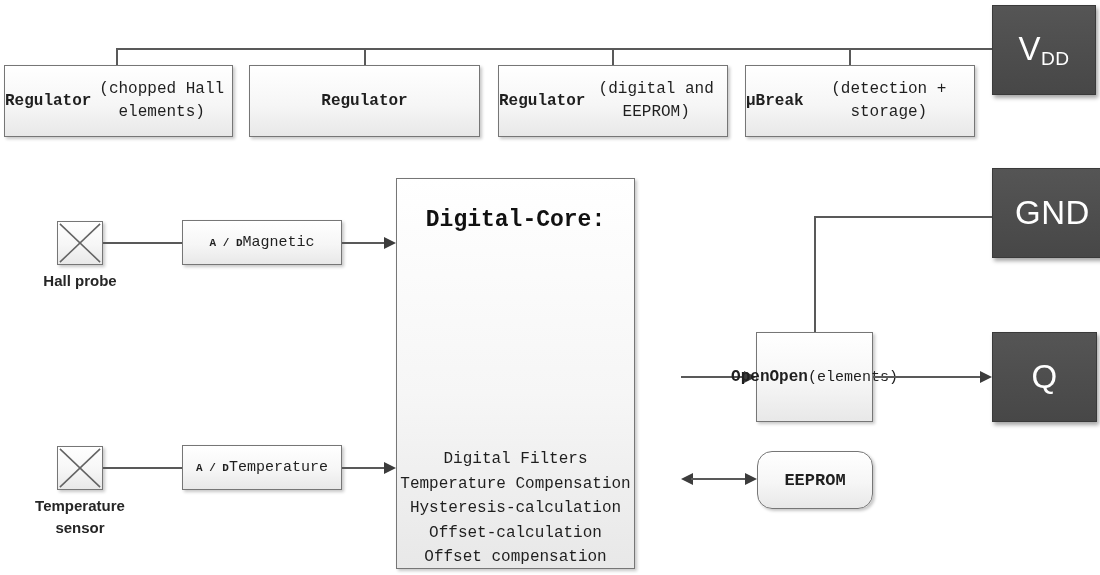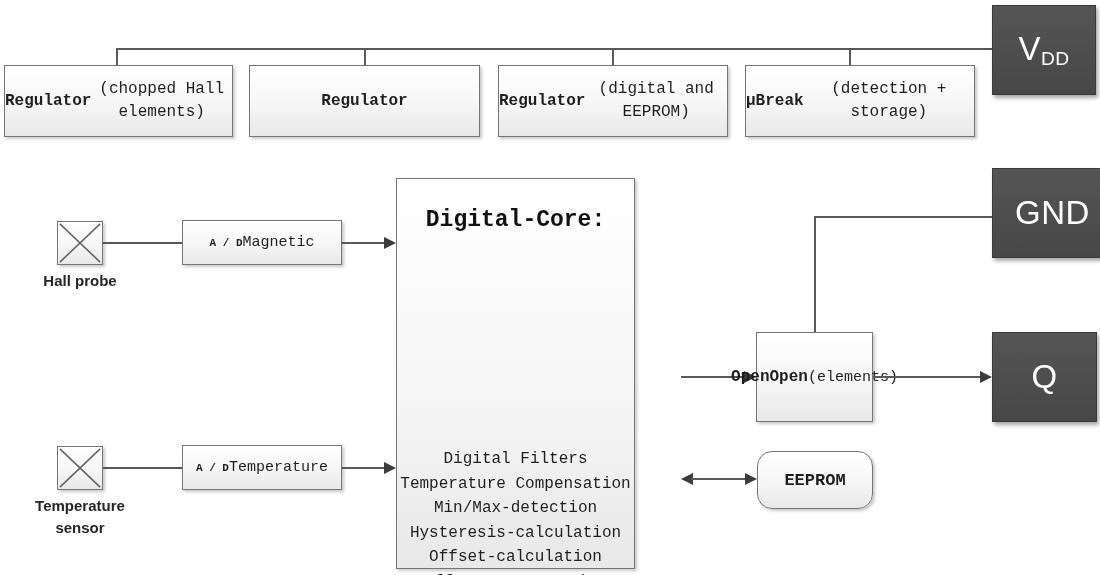--- a/index.html
+++ b/index.html
@@ -129,21 +129,20 @@
   </div>
 
   <div class="hline" style="left:342px;top:467px;width:44px;"></div>
   <div class="arr-r" style="left:384px;top:462px;"></div>
 
   <div class="lightbox core" style="left:396px;top:178px;width:239px;height:391px;">
     <div class="core-title">Digital-Core:</div>
     <div class="core-list">
       <div>Digital Filters</div>
       <div>Temperature Compensation</div>
-      <div>Min/Max-detection</div>
       <div>Hysteresis-calculation</div>
       <div>Offset-calculation</div>
       <div>Offset compensation</div>
 
     </div>
   </div>
 
   <div class="hline" style="left:814px;top:216px;width:178px;"></div>
   <div class="vline" style="left:814px;top:216px;height:116px;"></div>
 

